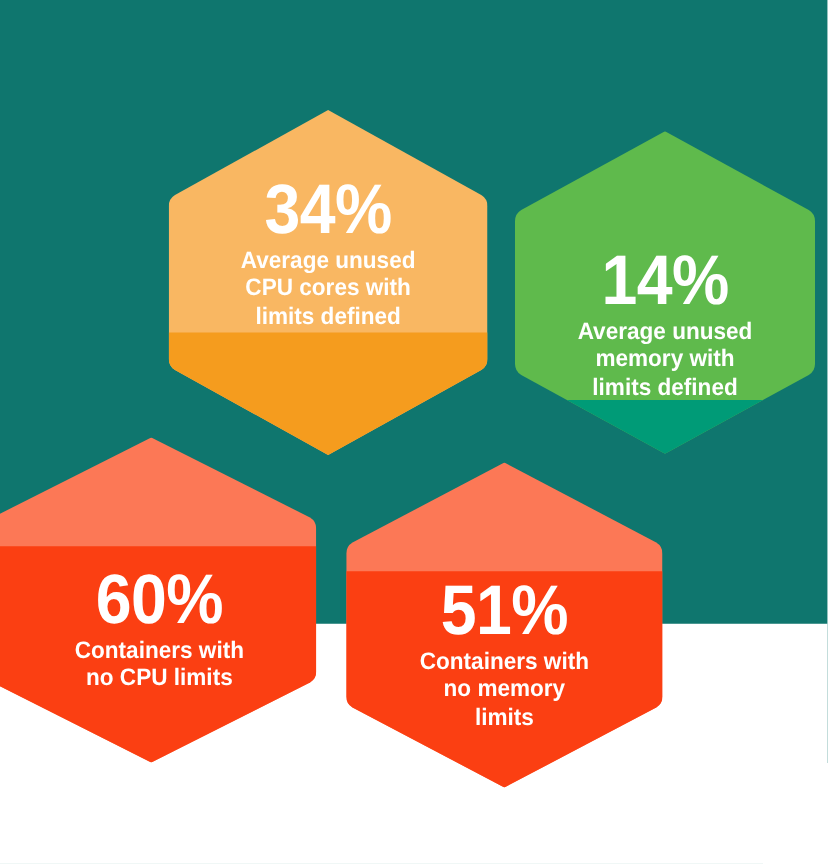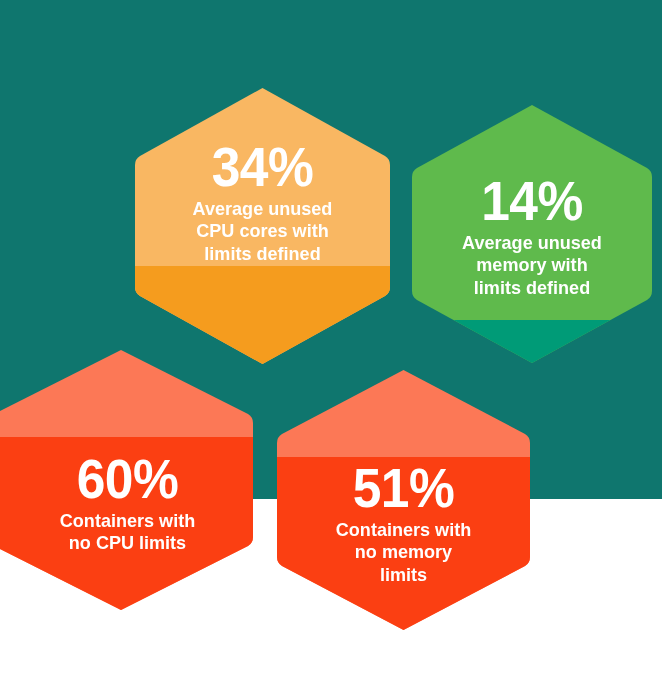--- a/index.html
+++ b/index.html
@@ -62,21 +62,21 @@
     transform-origin: center;
   }
 
   
   #hex-cpu-unused       { left: 133px; top: 86px;  width: 259px; height: 280px; }
   #hex-memory-unused    { left: 410px; top: 103px; width: 244px; height: 262px; }
   #hex-cpu-nolimits     { left: -13px; top: 348px; width: 268px; height: 264px; }
   #hex-memory-nolimits  { left: 275px; top: 368px; width: 257px; height: 264px; }
 
   #hex-cpu-unused .hex-label      { top: 53px; }
-  #hex-memory-unused .hex-label   { top: 70px; text-align: center; }
+  #hex-memory-unused .hex-label   { top: 93px; text-align: center; }
   #hex-cpu-nolimits .hex-label    { top: 103px; padding-left: 13px; box-sizing: border-box; }
   #hex-memory-nolimits .hex-label { top: 92px; }
 </style>
 </head>
 <body>
 
 <div id="infographic">
 
   <div class="hex" id="hex-cpu-unused">
     <svg width="259" height="280" viewBox="0 0 259 280">

